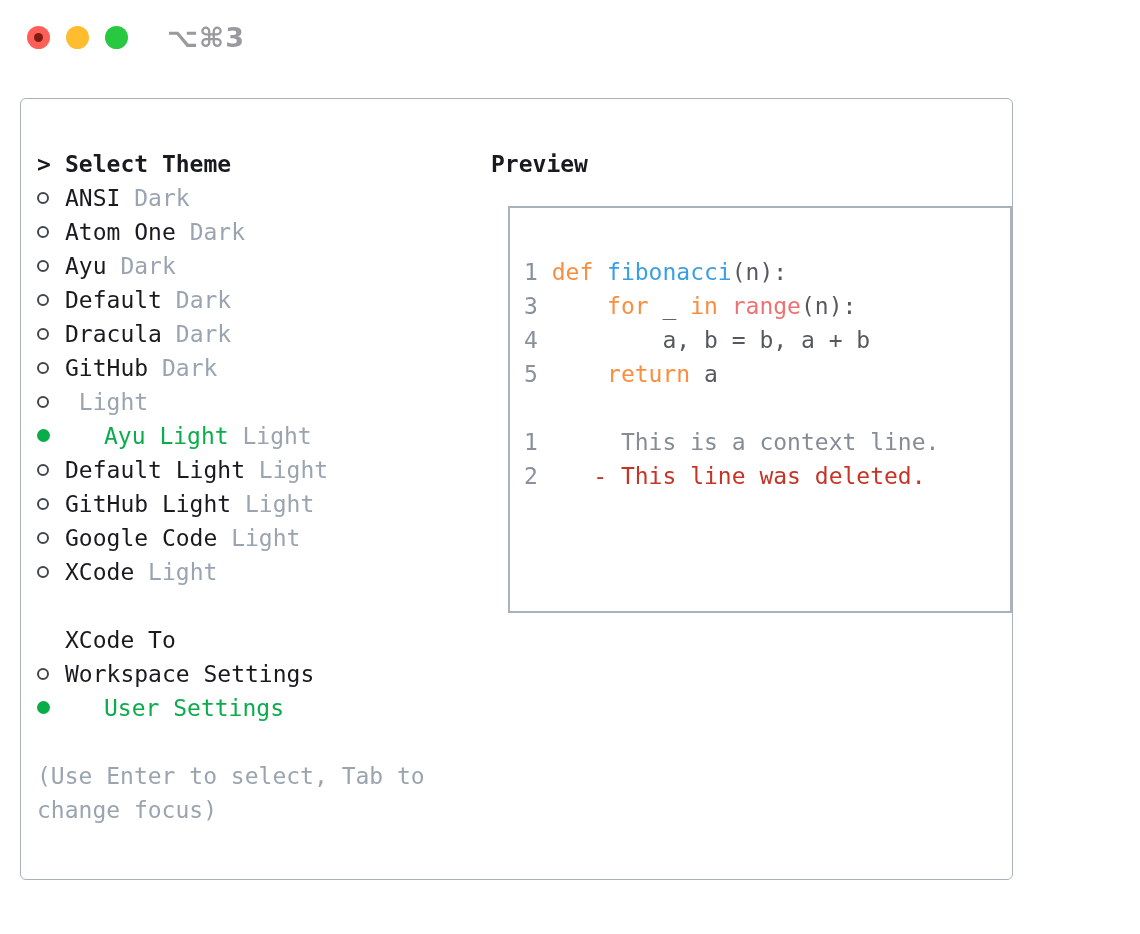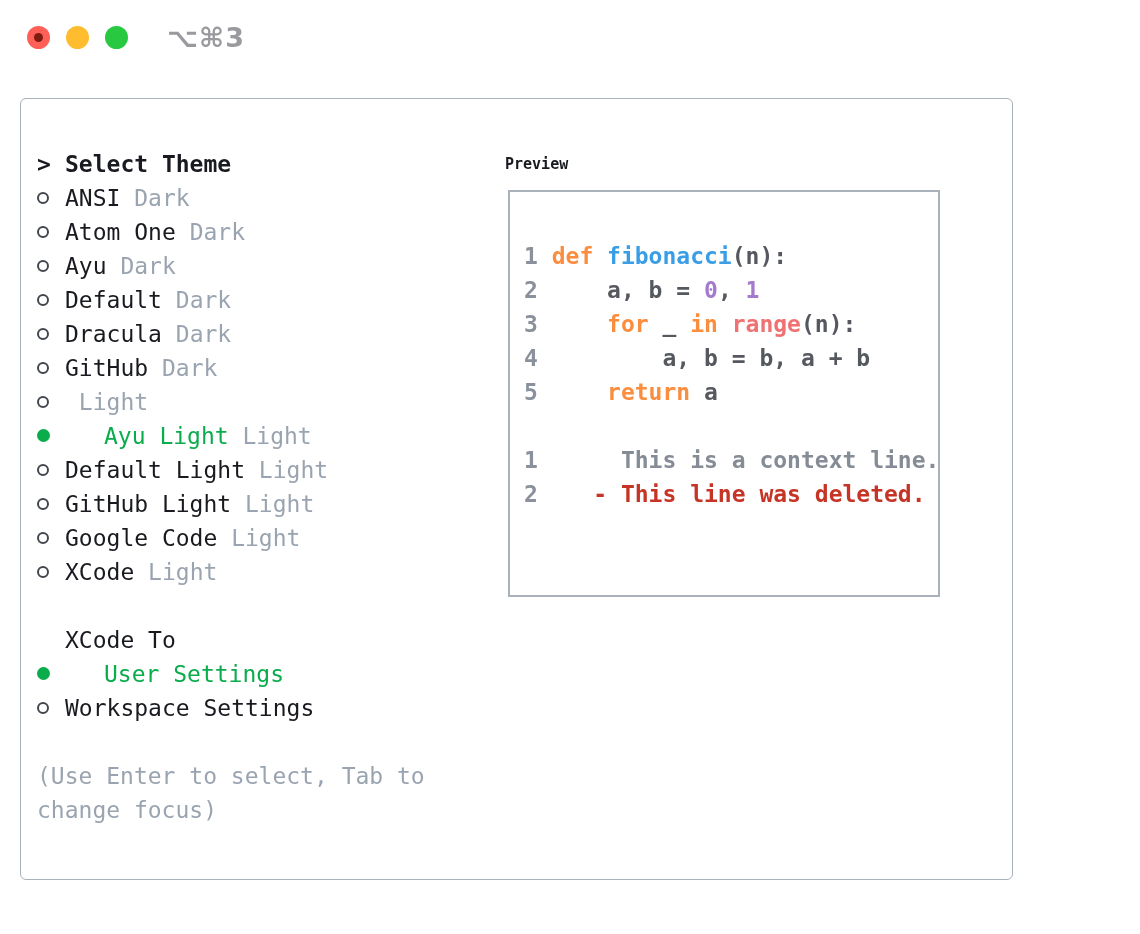--- a/index.html
+++ b/index.html
@@ -27,24 +27,24 @@
   .hname2{color:var(--text);}
   .radio{display:block;width:12px;height:12px;box-sizing:border-box;border:2px solid #42474e;
     border-radius:50%;margin-top:11px;}
   .name{color:var(--text);white-space:pre;}
   .tag{color:var(--muted);white-space:pre;}
   .row.selected .name{color:var(--accent);margin-left:39px;}
   .row.selected .radio{background:var(--accent);border-color:var(--accent);width:13px;height:13px;margin-top:10px;}
   .spacer{height:34px;}
   .hint{width:410px;color:var(--muted);font-size:23px;line-height:34px;}
   
-  .preview-header{position:absolute;left:484px;top:48px;font-size:15px;line-height:34px;
+  .preview-header{position:absolute;left:470px;top:48px;font-size:23px;line-height:34px;
     font-weight:bold;color:var(--text);}
-  .preview-box{position:absolute;left:487px;top:91px;width:432px;height:407px;box-sizing:border-box;
-    border:2px solid var(--panel-border);background:#fff;font-weight:bold;}
+  .preview-box{position:absolute;left:487px;top:107px;width:504px;height:407px;box-sizing:border-box;
+    border:2px solid var(--panel-border);background:#fff;}
   .code{padding:47px 0 0 14px;font-size:23px;line-height:34px;}
   .code-line{height:34px;white-space:pre;}
   .gutter{display:inline-block;width:2ch;color:var(--linenum);}
   .tok-plain{color:var(--code-plain);}
   .tok-keyword{color:var(--keyword);}
   .tok-function{color:var(--function);}
   .tok-number{color:var(--number);}
   .tok-builtin{color:var(--builtin);}
   .tok-context{color:var(--context);}
   .tok-deleted{color:var(--deleted);}
@@ -104,36 +104,35 @@
   </div>
           <div class="row item">
     <span class="prefix"><span class="radio"></span></span><span class="name">XCode</span><span class="tag"> Light</span>
   </div>
         </div>
       <div class="spacer"></div>
       <div class="row">
         <span class="prefix"></span><span class="hname2">XCode To</span>
       </div>
       <div id="apply-list">
+          <div class="row item">
+    <span class="prefix"><span class="radio"></span></span><span class="name">Workspace Settings</span>
+  </div>
           <div class="row item selected">
     <span class="prefix"><span class="radio"></span></span><span class="name">User Settings</span>
-  </div>
-          <div class="row item">
-    <span class="prefix"><span class="radio"></span></span><span class="name">Workspace Settings</span>
   </div>
         </div>
       <div class="spacer"></div>
       <div class="hint">(Use Enter to select, Tab to change focus)</div>
     </div>
 
     <div class="preview-header">Preview</div>
     <div class="preview-box">
       <div class="code" id="code">
           <div class="code-line"><span class="gutter">1</span><span class="tok-keyword">def </span><span class="tok-function">fibonacci</span><span class="tok-plain">(n):</span></div>
-          <div class="code-line"><span class="gutter">2</span><span class="tok-plain">    a, b = </span><span class="tok-number">0</span><span class="tok-plain">, </span><span class="tok-number">1</span></div>
           <div class="code-line"><span class="gutter">3</span><span class="tok-plain">    </span><span class="tok-keyword">for</span><span class="tok-plain"> _ </span><span class="tok-keyword">in</span><span class="tok-plain"> </span><span class="tok-builtin">range</span><span class="tok-plain">(n):</span></div>
           <div class="code-line"><span class="gutter">4</span><span class="tok-plain">        a, b = b, a + b</span></div>
           <div class="code-line"><span class="gutter">5</span><span class="tok-plain">    </span><span class="tok-keyword">return</span><span class="tok-plain"> a</span></div>
           <div class="code-line"><span class="gutter"></span></div>
           <div class="code-line"><span class="gutter">1</span><span class="tok-context">     This is a context line.</span></div>
           <div class="code-line"><span class="gutter">2</span><span class="tok-deleted">   - This line was deleted.</span></div>
         </div>
     </div>
   </div>
 </div>

